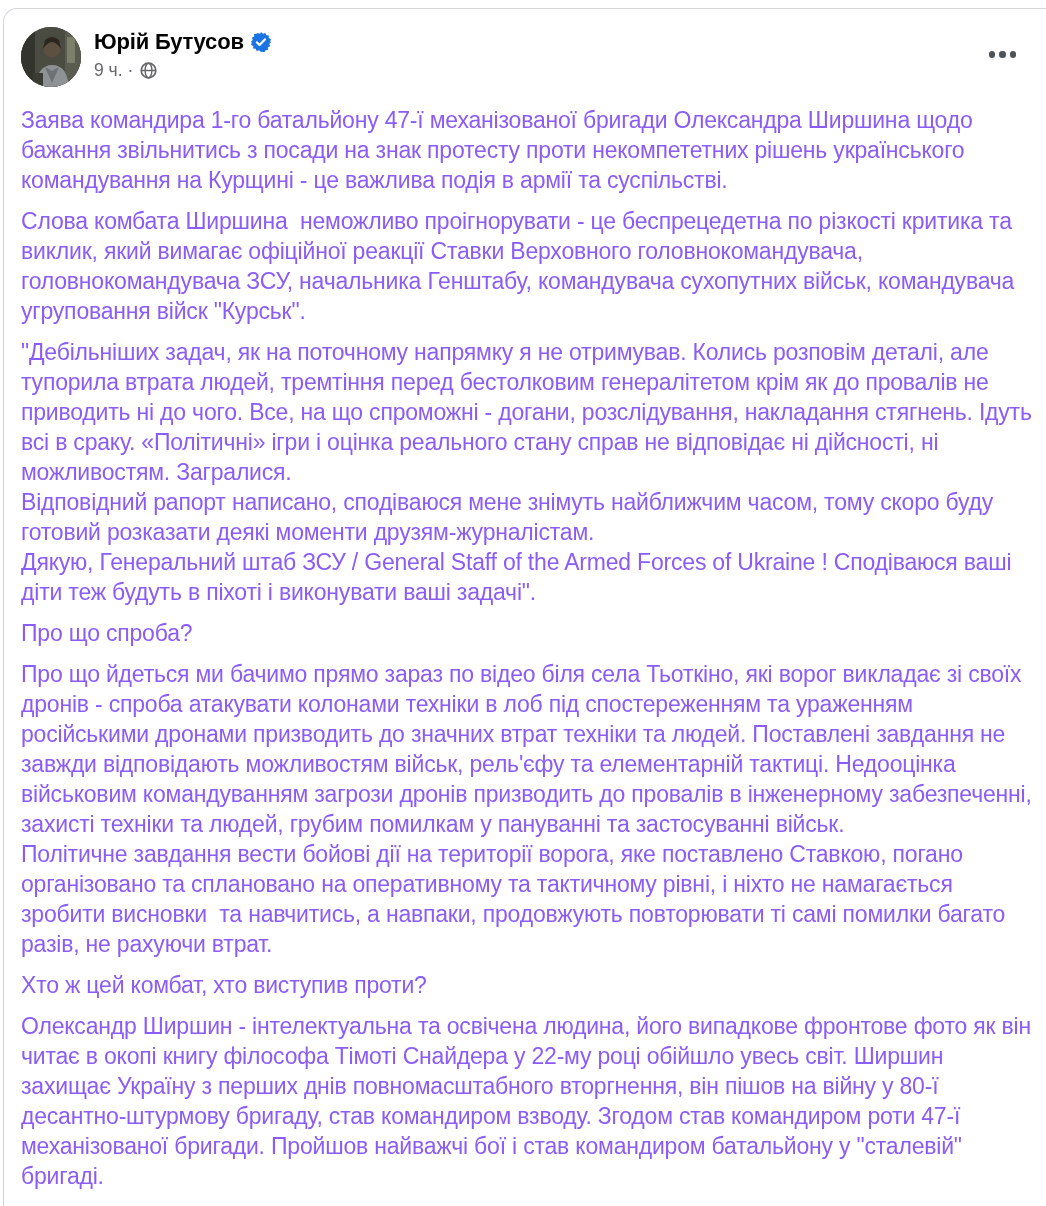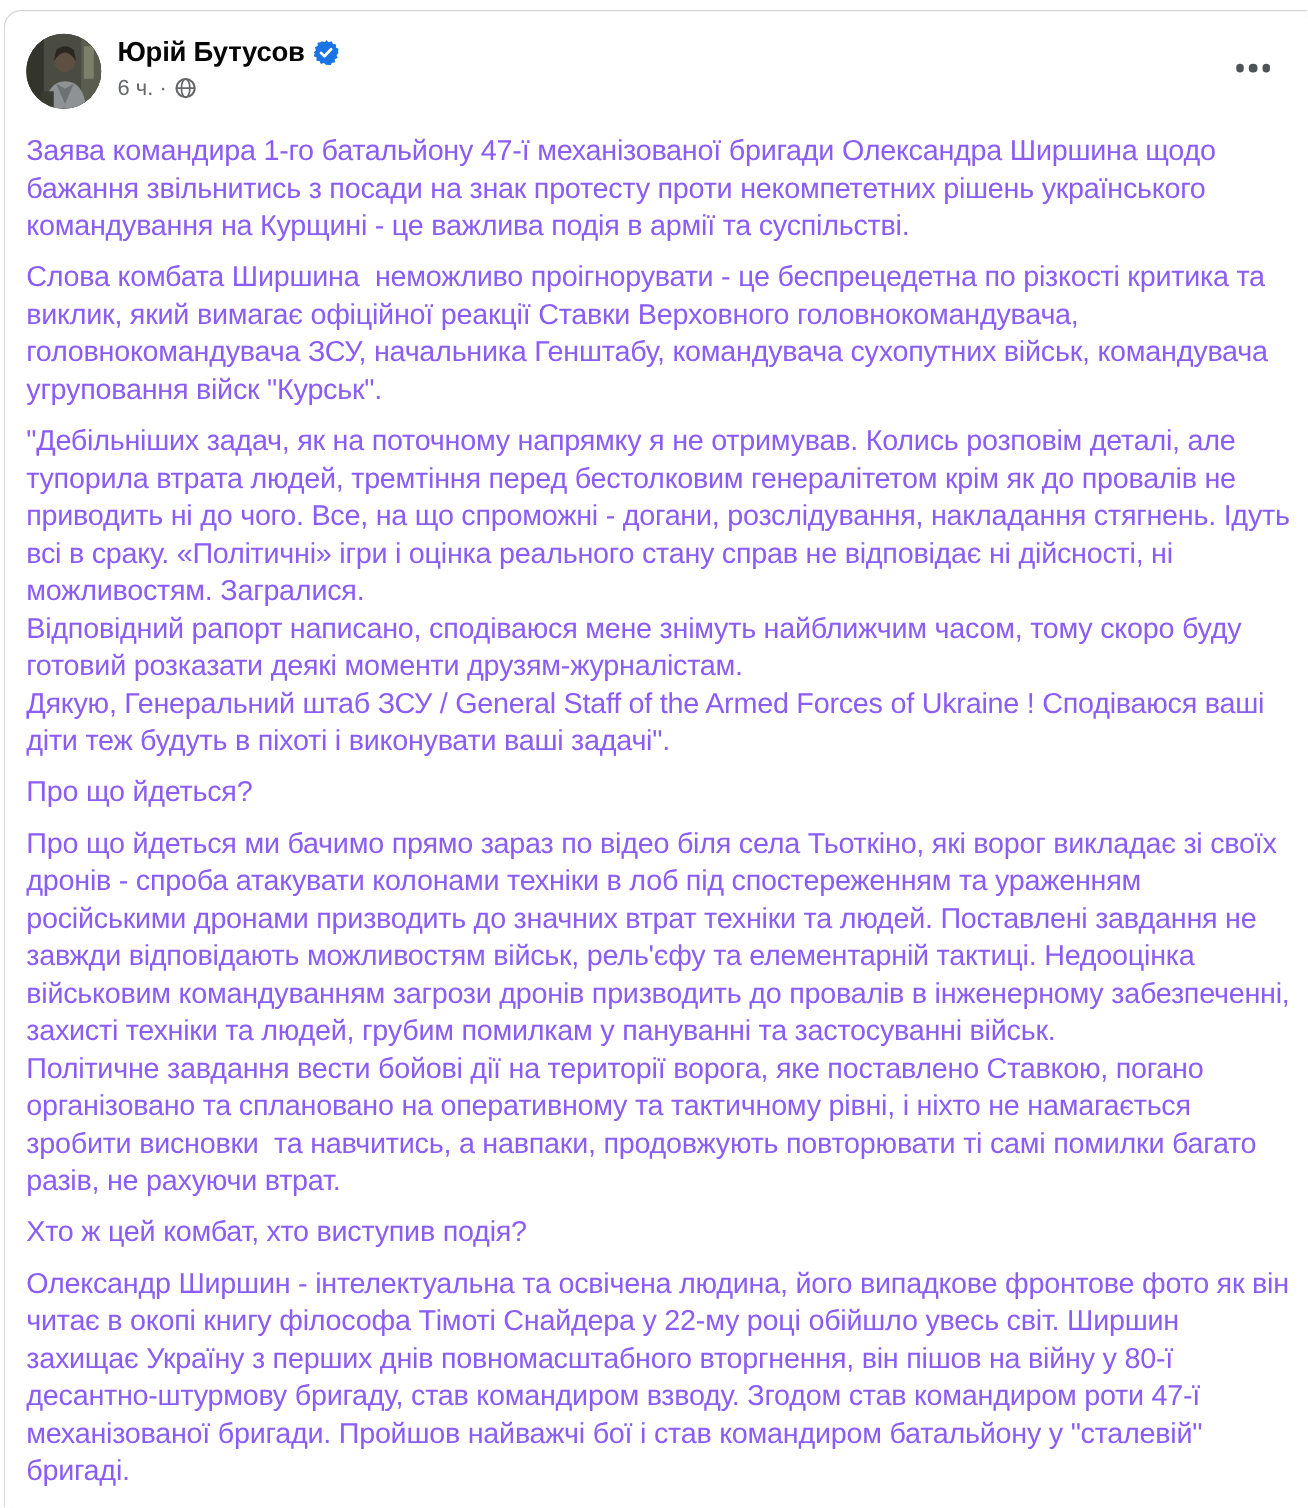--- a/index.html
+++ b/index.html
@@ -127,21 +127,21 @@
       <div class="name-row">
         <span class="author-name">Юрій Бутусов</span>
         <span class="badge">
           <svg width="20" height="20" viewBox="0 0 20 20">
             <path fill="#1b74e4" d="M10 0l1.9 1.7 2.4-.8 1.1 2.3 2.5.3-.2 2.5 2.3 1.1-.8 2.4L20 10l-1.7 1.9.8 2.4-2.3 1.1.2 2.5-2.5.3-1.1 2.3-2.4-.8L10 20l-1.9-1.7-2.4.8-1.1-2.3-2.5-.3.2-2.5L0 12.9l.8-2.4L0 10l1.7-1.9-.8-2.4 2.3-1.1-.2-2.5 2.5-.3L6.6.9l2.4.8z"></path>
             <path fill="none" stroke="#ffffff" stroke-width="2.2" stroke-linecap="round" stroke-linejoin="round" d="M5.8 10.3l2.7 2.7 5.4-5.6"></path>
           </svg>
         </span>
       </div>
       <div class="meta-row">
-        <span class="timestamp">6 ч.</span>
+        <span class="timestamp">9 ч.</span>
         <span class="sep">·</span>
         <span class="globe">
           <svg width="17" height="17" viewBox="0 0 17 17">
             <circle cx="8.5" cy="8.5" r="7.3" fill="none" stroke="#65676b" stroke-width="1.7"></circle>
             <ellipse cx="8.5" cy="8.5" rx="3.4" ry="7.3" fill="none" stroke="#65676b" stroke-width="1.4"></ellipse>
             <line x1="1.4" y1="8.5" x2="15.6" y2="8.5" stroke="#65676b" stroke-width="1.4"></line>
           </svg>
         </span>
       </div>
     </div>
@@ -154,20 +154,20 @@
       </span>
     </div>
   </div>
 
   <div class="post-body">
     <p>Заява командира 1-го батальйону 47-ї механізованої бригади Олександра Ширшина щодо бажання звільнитись з посади на знак протесту проти некомпететних рішень українського командування на Курщині - це важлива подія в армії та суспільстві.</p>
     <p>Слова комбата Ширшина  неможливо проігнорувати - це беспрецедетна по різкості критика та виклик, який вимагає офіційної реакції Ставки Верховного головнокомандувача, головнокомандувача ЗСУ, начальника Генштабу, командувача сухопутних військ, командувача угруповання війск "Курськ".</p>
     <p>"Дебільніших задач, як на поточному напрямку я не отримував. Колись розповім деталі, але тупорила втрата людей, тремтіння перед бестолковим генералітетом крім як до провалів не приводить ні до чого. Все, на що спроможні - догани, розслідування, накладання стягнень. Ідуть всі в сраку. «Політичні» ігри і оцінка реального стану справ не відповідає ні дійсності, ні можливостям. Загралися.
 Відповідний рапорт написано, сподіваюся мене знімуть найближчим часом, тому скоро буду готовий розказати деякі моменти друзям-журналістам.
 Дякую, Генеральний штаб ЗСУ / General Staff of the Armed Forces of Ukraine ! Сподіваюся ваші діти теж будуть в піхоті і виконувати ваші задачі".</p>
-    <p>Про що йдеться?</p>
+    <p>Про що спроба?</p>
     <p>Про що йдеться ми бачимо прямо зараз по відео біля села Тьоткіно, які ворог викладає зі своїх дронів - спроба атакувати колонами техніки в лоб під спостереженням та ураженням російськими дронами призводить до значних втрат техніки та людей. Поставлені завдання не завжди відповідають можливостям військ, рель'єфу та елементарній тактиці. Недооцінка військовим командуванням загрози дронів призводить до провалів в інженерному забезпеченні, захисті техніки та людей, грубим помилкам у пануванні та застосуванні військ.
 Політичне завдання вести бойові дії на території ворога, яке поставлено Ставкою, погано організовано та сплановано на оперативному та тактичному рівні, і ніхто не намагається зробити висновки  та навчитись, а навпаки, продовжують повторювати ті самі помилки багато разів, не рахуючи втрат.</p>
-    <p>Хто ж цей комбат, хто виступив подія?</p>
+    <p>Хто ж цей комбат, хто виступив проти?</p>
     <p>Олександр Ширшин - інтелектуальна та освічена людина, його випадкове фронтове фото як він читає в окопі книгу філософа Тімоті Снайдера у 22-му році обійшло увесь світ. Ширшин захищає Україну з перших днів повномасштабного вторгнення, він пішов на війну у 80-ї десантно-штурмову бригаду, став командиром взводу. Згодом став командиром роти 47-ї механізованої бригади. Пройшов найважчі бої і став командиром батальйону у "сталевій" бригаді.</p>
   </div>
 
 </div>
 
 </body></html>

